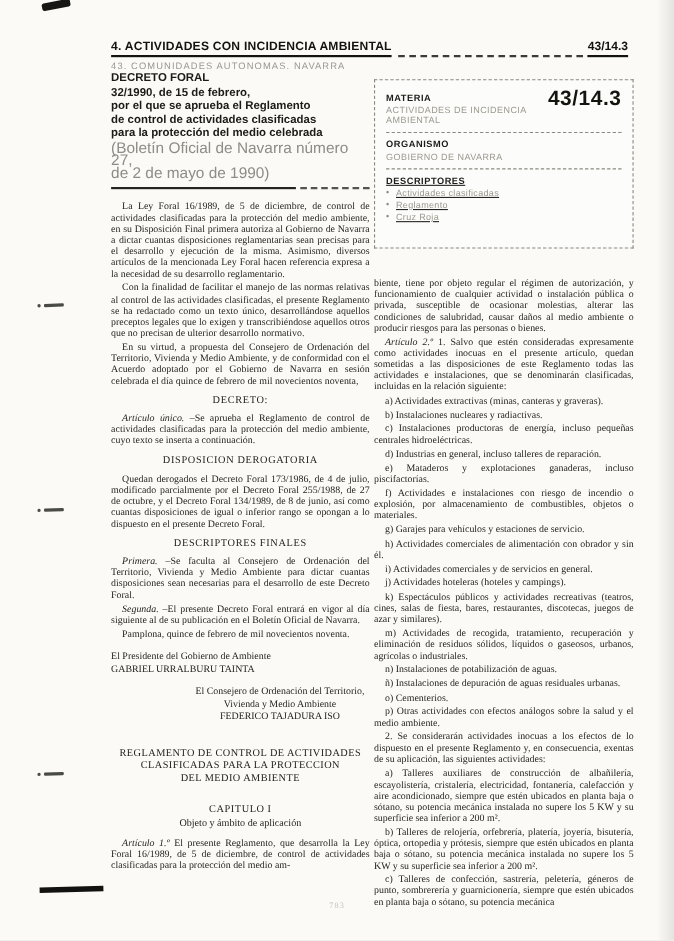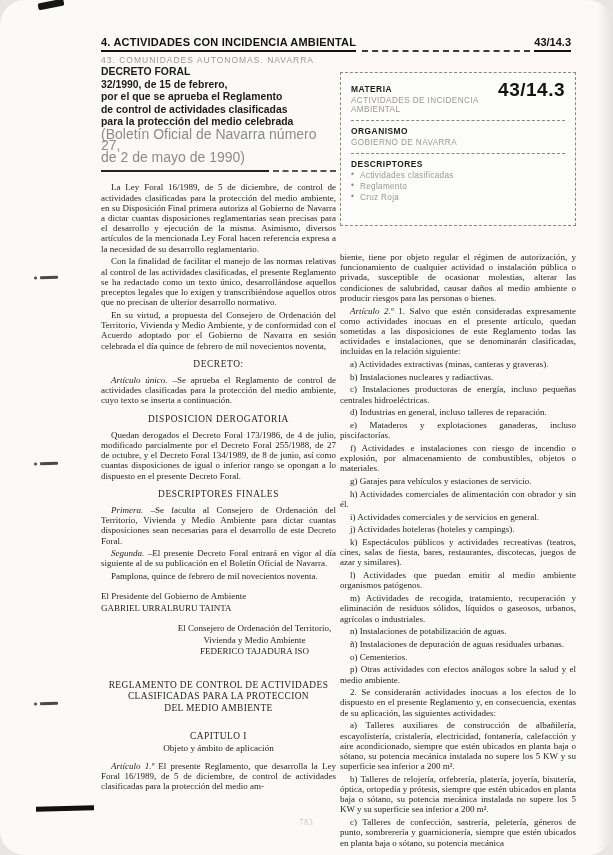--- a/index.html
+++ b/index.html
@@ -1,17 +1,17 @@
 <!DOCTYPE html>
 <html><head>
 <meta charset="utf-8">
 <style>
   html,body{margin:0;padding:0;background:#e8e6e2;}
   .page{position:relative;width:613px;height:855px;background:#fbfaf7;overflow:hidden;
-        font-family:"Liberation Serif", serif;color:#262521;border-radius:25px;}
+        font-family:"Liberation Serif", serif;color:#262521;}
   
   .scan-band{position:absolute;right:0;top:0;width:16px;height:100%;
              background:linear-gradient(to left, rgba(110,110,104,.16), rgba(110,110,104,0));}
   .corner-mark{position:absolute;left:38px;top:1px;width:26px;height:7px;background:#161614;
                transform:rotate(-11deg);border-radius:2px;}
   .mm{position:absolute;width:18px;height:2.5px;background:#4a4a46;transform:rotate(-2deg);border-radius:1px;}
   .mm::before{content:"";position:absolute;left:-6px;top:0;width:3px;height:3px;background:#4a4a46;border-radius:50%;}
   .mm1{left:40px;top:276px;} .mm2{left:40px;top:462px;} .mm3{left:40px;top:702px;}
   .bottom-bar{position:absolute;left:36px;top:806px;width:58px;height:5px;background:#121210;transform:rotate(-1.5deg);}
   
@@ -48,21 +48,21 @@
   
   .info-box{border:1px dashed #8a887f;padding:6px 10px 8px;font-family:"Liberation Sans",sans-serif;
             background:rgba(255,255,255,.35);}
   .ib-sec{padding:5px 0 6px;position:relative;}
   .ib-sec + .ib-sec{border-top:1px dashed #8a887f;}
   .ib-label{font-weight:700;font-size:8.4px;letter-spacing:.5px;color:#1c1c18;}
   .ib-value{font-size:8.2px;letter-spacing:.4px;color:#9b9990;margin-top:2px;}
   .ib-num{position:absolute;right:0;top:0;font-weight:700;font-size:19px;letter-spacing:.5px;color:#14140f;
           font-family:"Liberation Sans",sans-serif;}
   .ib-materia{padding-right:80px;min-height:30px;}
-  .ib-desc{min-height:52px;}
+  .ib-desc{min-height:52px;text-decoration:underline;}
   .desc-item{font-size:8.2px;letter-spacing:.3px;color:#9b9990;margin-top:2px;padding-left:9px;position:relative;}
   .desc-item::before{content:"•";position:absolute;left:0;top:-1px;color:#8a887f;}
   
   .footer-num{position:absolute;left:0;top:818px;width:613px;text-align:center;
               font-size:7.5px;color:#c6c4bc;letter-spacing:1px;}
 </style>
 </head>
 <body>
 
 <div class="page">
@@ -156,21 +156,20 @@
         <div class="p">b) Instalaciones nucleares y radiactivas.</div>
         <div class="p">c) Instalaciones productoras de energía, incluso pequeñas centrales hidroeléctricas.</div>
         <div class="p">d) Industrias en general, incluso talleres de reparación.</div>
         <div class="p">e) Mataderos y explotaciones ganaderas, incluso piscifactorías.</div>
         <div class="p">f) Actividades e instalaciones con riesgo de incendio o explosión, por almacenamiento de combustibles, objetos o materiales.</div>
         <div class="p">g) Garajes para vehículos y estaciones de servicio.</div>
         <div class="p">h) Actividades comerciales de alimentación con obrador y sin él.</div>
         <div class="p">i) Actividades comerciales y de servicios en general.</div>
         <div class="p">j) Actividades hoteleras (hoteles y campings).</div>
         <div class="p">k) Espectáculos públicos y actividades recreativas (teatros, cines, salas de fiesta, bares, restaurantes, discotecas, juegos de azar y similares).</div>
-        <div class="p">l) Actividades que puedan emitir al medio ambiente organismos patógenos.</div>
         <div class="p">m) Actividades de recogida, tratamiento, recuperación y eliminación de residuos sólidos, líquidos o gaseosos, urbanos, agrícolas o industriales.</div>
         <div class="p">n) Instalaciones de potabilización de aguas.</div>
         <div class="p">ñ) Instalaciones de depuración de aguas residuales urbanas.</div>
         <div class="p">o) Cementerios.</div>
         <div class="p">p) Otras actividades con efectos análogos sobre la salud y el medio ambiente.</div>
         <div class="p">2. Se considerarán actividades inocuas a los efectos de lo dispuesto en el presente Reglamento y, en consecuencia, exentas de su aplicación, las siguientes actividades:</div>
         <div class="p">a) Talleres auxiliares de construcción de albañilería, escayolistería, cristalería, electricidad, fontanería, calefacción y aire acondicionado, siempre que estén ubicados en planta baja o sótano, su potencia mecánica instalada no supere los 5 KW y su superficie sea inferior a 200 m².</div>
         <div class="p">b) Talleres de relojería, orfebrería, platería, joyería, bisutería, óptica, ortopedia y prótesis, siempre que estén ubicados en planta baja o sótano, su potencia mecánica instalada no supere los 5 KW y su superficie sea inferior a 200 m².</div>
         <div class="p">c) Talleres de confección, sastrería, peletería, géneros de punto, sombrerería y guarnicionería, siempre que estén ubicados en planta baja o sótano, su potencia mecánica</div>
       </div>

